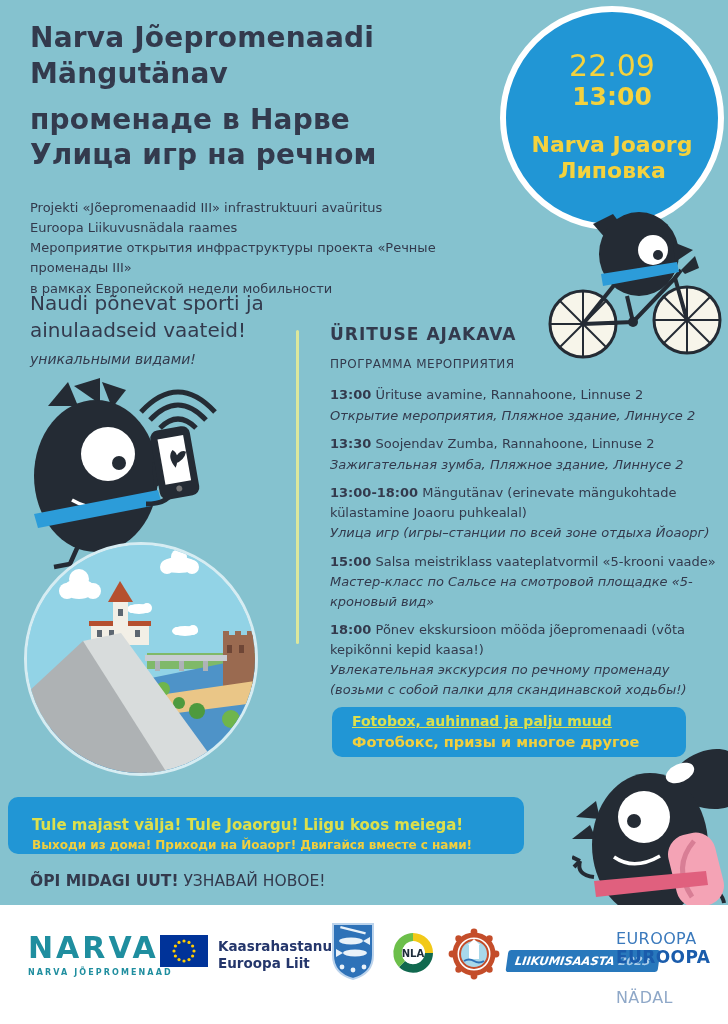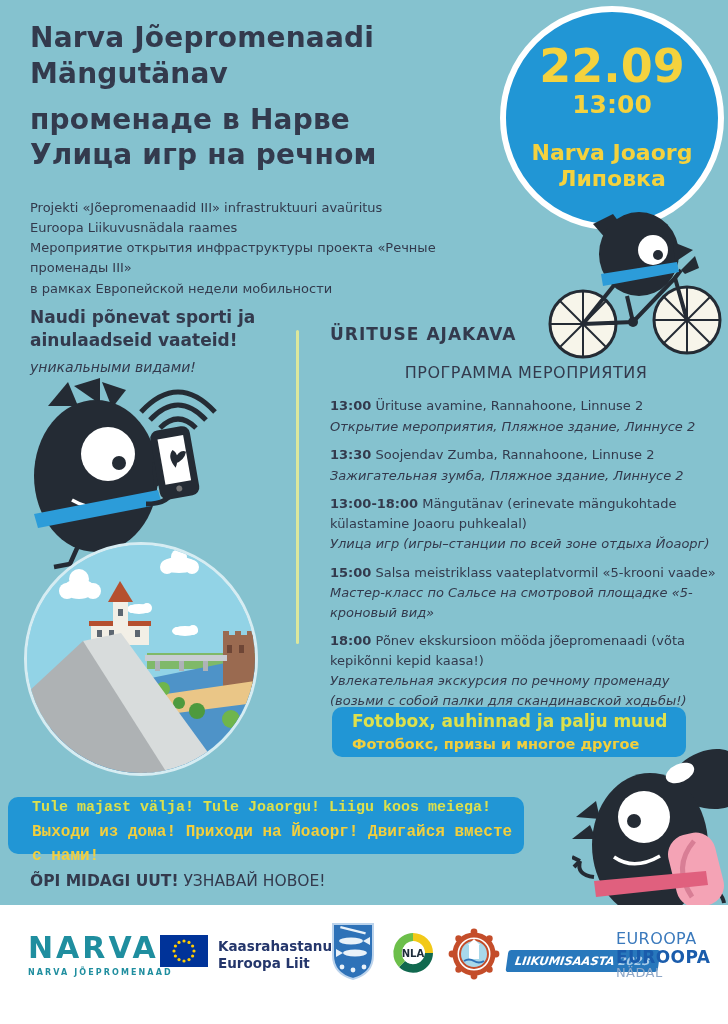--- a/index.html
+++ b/index.html
@@ -9,72 +9,72 @@
   
   .title-block{position:absolute;left:30px;top:20px;width:470px;color:#333A4D;}
   .title-et{font-size:28px;font-weight:700;line-height:1.28;letter-spacing:.2px;}
   .title-ru{font-size:28px;font-weight:700;line-height:1.28;margin-top:10px;letter-spacing:.2px;}
   .subtitle{position:absolute;left:30px;top:198px;width:470px;color:#333A4D;font-size:13px;line-height:1.55;}
 
   
   .date-circle{position:absolute;left:500px;top:6px;width:212px;height:212px;border-radius:50%;
     background:#2196D5;border:6px solid #fff;box-sizing:content-box;
     display:flex;flex-direction:column;align-items:center;justify-content:center;text-align:center;color:#F4D23E;}
-  .dc-date{font-size:46px;font-weight:700;line-height:1;}
+  .dc-date{font-size:30px;font-weight:400;line-height:1;}
   .dc-time{font-size:25px;font-weight:700;line-height:1.15;margin-top:2px;}
   .dc-place{font-size:22px;font-weight:700;line-height:1.2;margin-top:20px;}
 
   
   .highlight{position:absolute;left:30px;top:290px;width:280px;color:#333A4D;}
-  .hl-et{font-size:17px;font-weight:700;line-height:1.35;margin-top:16px;}
+  .hl-et{font-size:20px;font-weight:400;line-height:1.35;}
   .hl-ru{font-size:14px;font-style:italic;line-height:1.4;margin-top:6px;}
 
   
   .divider{position:absolute;left:296px;top:330px;width:3px;height:314px;background:#DBE79C;border-radius:2px;}
   .schedule{position:absolute;left:330px;top:324px;width:392px;color:#333A4D;}
   .sch-title-et{font-size:17px;font-weight:700;letter-spacing:1px;}
-  .sch-title-ru{font-size:16px;letter-spacing:.5px;margin-top:19px;text-align:center;}
+  .sch-title-ru{font-size:12px;letter-spacing:.5px;margin-top:13px;}
   .sch-items{margin-top:14px;}
   .sch-item{margin-bottom:9px;}
   .sch-et{font-size:13px;line-height:1.5;margin:0;}
   .sch-et .time{font-weight:700;}
   .sch-ru{font-size:13px;line-height:1.5;font-style:italic;margin:1px 0 0 0;}
 
   
   .fotobox{position:absolute;left:332px;top:707px;width:354px;height:50px;background:#2196D5;border-radius:10px;
     display:flex;flex-direction:column;justify-content:center;padding-left:20px;box-sizing:border-box;}
-  .fb-et{font-size:17px;font-weight:700;color:#DDE04C;line-height:1.45;}
+  .fb-et{font-size:14px;font-weight:700;color:#DDE04C;line-height:1.45;text-decoration:underline;}
   .fb-ru{font-size:14.5px;font-weight:700;color:#F2CF3D;line-height:1.45;}
 
   
   .banner{position:absolute;left:8px;top:797px;width:516px;height:57px;background:#2196D5;border-radius:10px;
-    display:flex;flex-direction:column;justify-content:flex-start;padding-left:24px;box-sizing:border-box;font-family:Liberation Mono, monospace;}
+    display:flex;flex-direction:column;justify-content:flex-end;padding-left:24px;box-sizing:border-box;}
   .bn-et{font-size:15px;font-weight:700;color:#DDE04C;line-height:1.5;}
-  .bn-ru{font-size:16px;font-weight:700;color:#F2CF3D;line-height:1.5;}
+  .bn-ru{font-size:12px;font-weight:700;color:#F2CF3D;line-height:1.5;}
 
   .learn{position:absolute;left:30px;top:872px;font-size:15.5px;color:#333A4D;}
   .learn .b{font-weight:700;}
 
   
   .footer{position:absolute;left:0;top:905px;width:728px;height:119px;background:#fff;}
   .narva-logo{position:absolute;left:28px;top:28px;color:#1F8E9F;}
   .narva-main{font-size:30px;font-weight:700;letter-spacing:3px;line-height:1;}
   .narva-sub{font-size:8px;font-weight:700;letter-spacing:2.1px;margin-top:5px;}
   .eu-flag{position:absolute;left:160px;top:30px;}
   .eu-text{position:absolute;left:218px;top:33px;color:#24366B;font-size:13.5px;font-weight:700;line-height:1.25;}
   .coa{position:absolute;left:330px;top:16px;}
   .nla{position:absolute;left:389px;top:24px;}
   .wheel{position:absolute;left:447px;top:22px;}
   .la-badge{position:absolute;left:507px;top:45px;background:#2878BC;transform:skewX(-8deg);border-radius:3px;
     padding:4px 8px;font-size:11.5px;font-weight:700;font-style:italic;color:#fff;white-space:nowrap;}
   .la-badge .yr{color:#A9CCE8;margin-left:4px;}
   .eln{position:absolute;left:616px;top:25px;line-height:1.1;letter-spacing:.4px;}
   .eln-1{font-size:16px;color:#3A79BC;}
   .eln-2{font-size:17px;font-weight:700;color:#1A5CAC;}
-  .eln-3{font-size:13px;color:#8FA8C8;}
+  .eln-3{font-size:16px;color:#8FA8C8;margin-top:23px;}
 
   
   .scene-circle{position:absolute;left:24px;top:542px;width:228px;height:228px;border-radius:50%;
     border:3px solid #D6ECF2;overflow:hidden;background:#92D3E6;}
   .mascot-phone{position:absolute;left:8px;top:376px;}
   .biker{position:absolute;left:535px;top:212px;}
   .walker{position:absolute;left:572px;top:745px;}
 </style>
 </head>
 <body>

